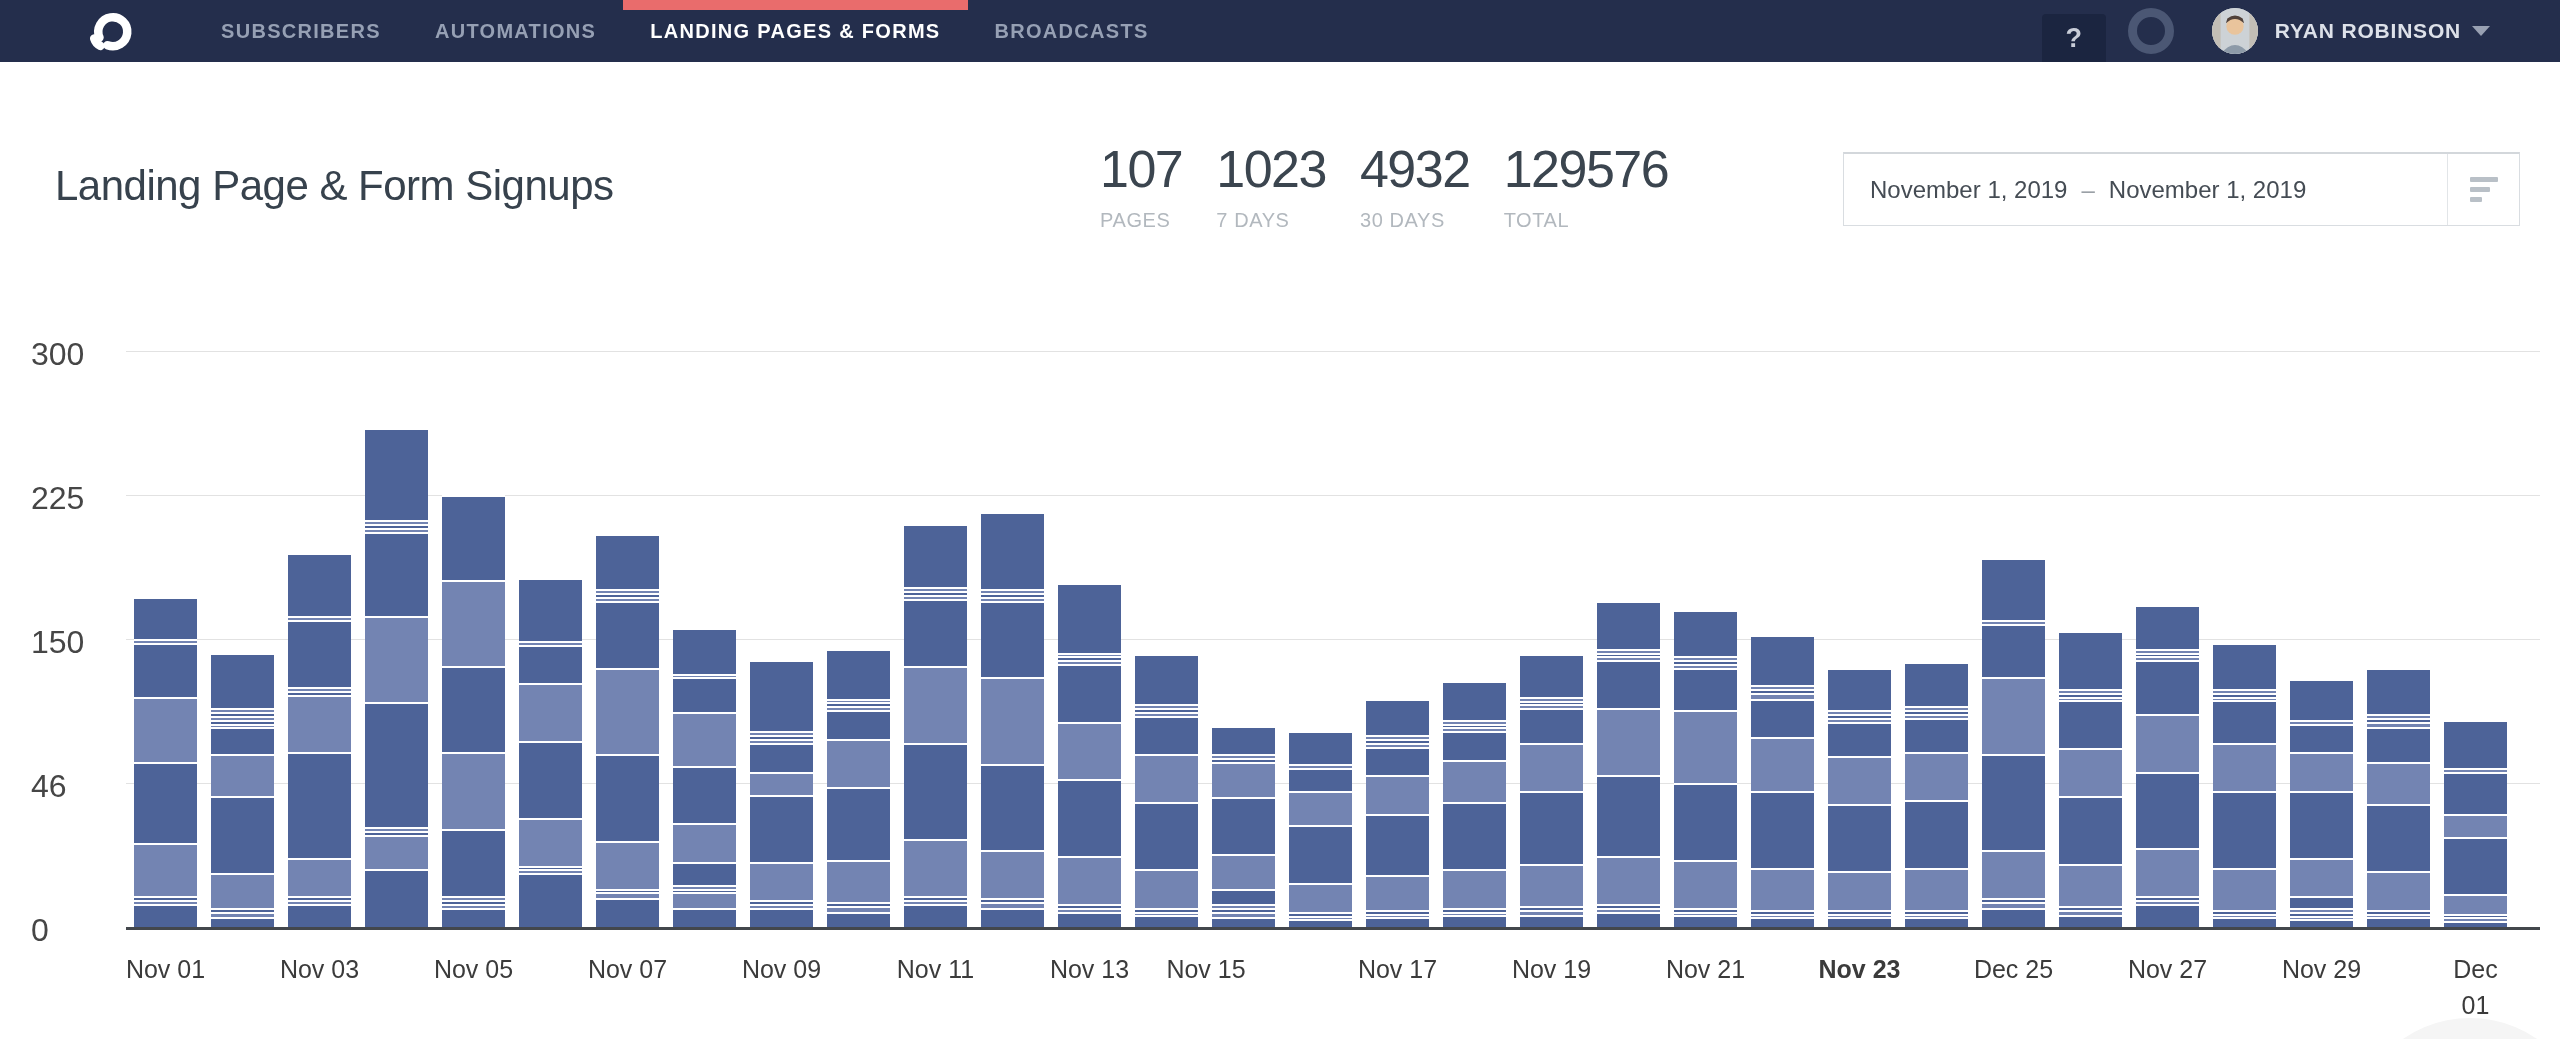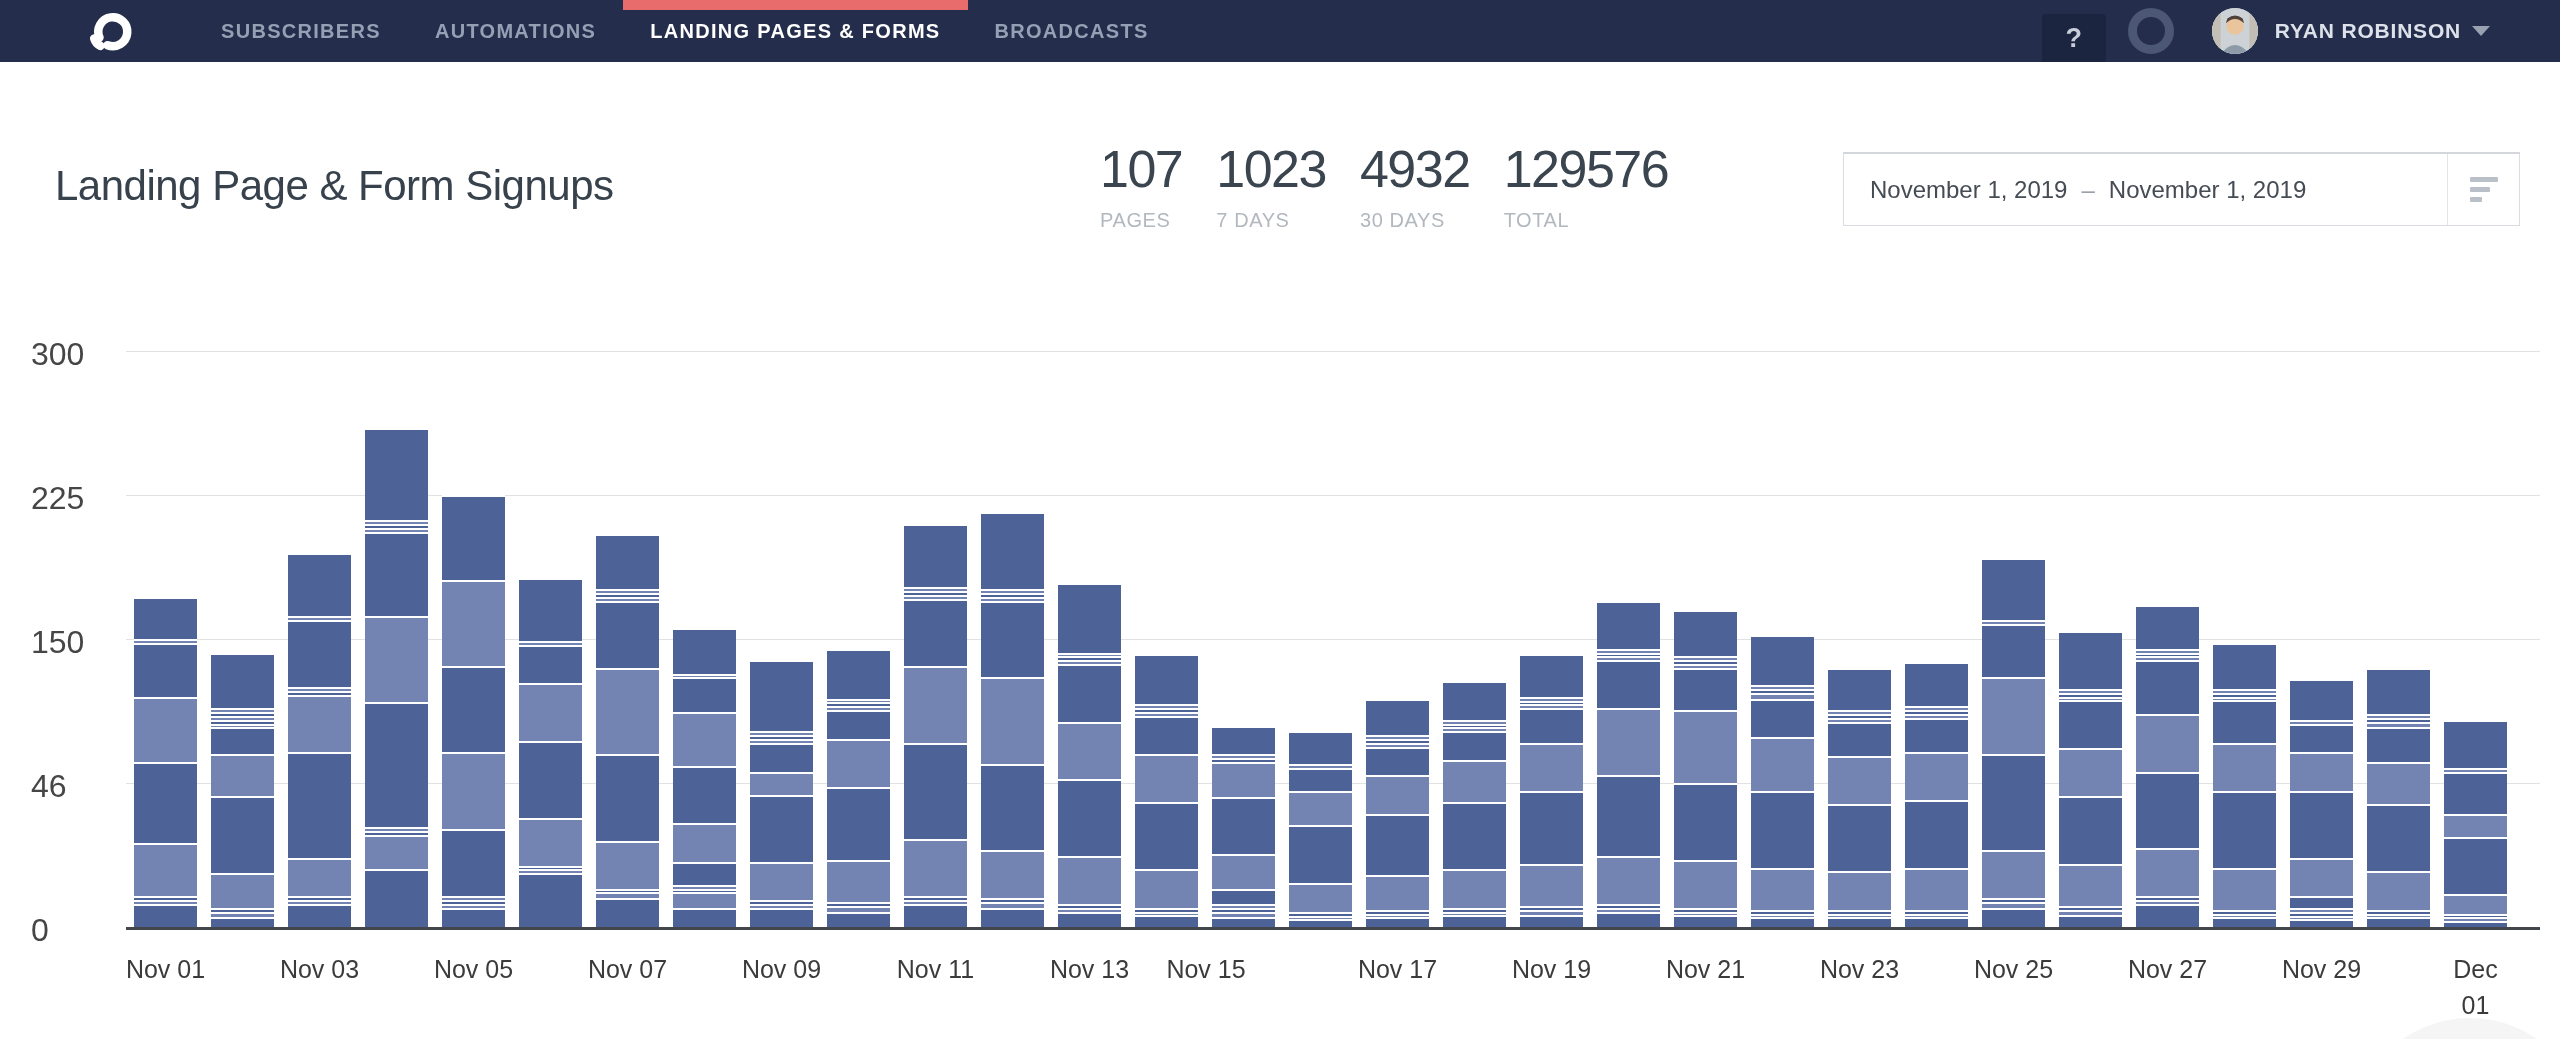--- a/index.html
+++ b/index.html
@@ -572,22 +572,22 @@
       <div class="xtick" style="left: 193.5px;">Nov 03</div>
       <div class="xtick" style="left: 347.5px;">Nov 05</div>
       <div class="xtick" style="left: 501.5px;">Nov 07</div>
       <div class="xtick" style="left: 655.5px;">Nov 09</div>
       <div class="xtick" style="left: 809.5px;">Nov 11</div>
       <div class="xtick" style="left: 963.5px;">Nov 13</div>
       <div class="xtick" style="left: 1080px;">Nov 15</div>
       <div class="xtick" style="left: 1271.5px;">Nov 17</div>
       <div class="xtick" style="left: 1425.5px;">Nov 19</div>
       <div class="xtick" style="left: 1579.5px;">Nov 21</div>
-      <div class="xtick" style="left: 1733.5px;">Nov 23</div>
-      <div class="xtick" style="left: 1887.5px;">Nov 25</div>
+      <div class="xtick" style="left: 1733.5px; font-weight: bold;">Nov 23</div>
+      <div class="xtick" style="left: 1887.5px;">Dec 25</div>
       <div class="xtick" style="left: 2041.5px;">Nov 27</div>
       <div class="xtick" style="left: 2195.5px;">Nov 29</div>
       <div class="xtick wrap" style="left: 2349.5px;">Dec 01</div>
     </div>
 
   <div class="chat-bubble"></div>
 
 </div>
 
 </body></html>

